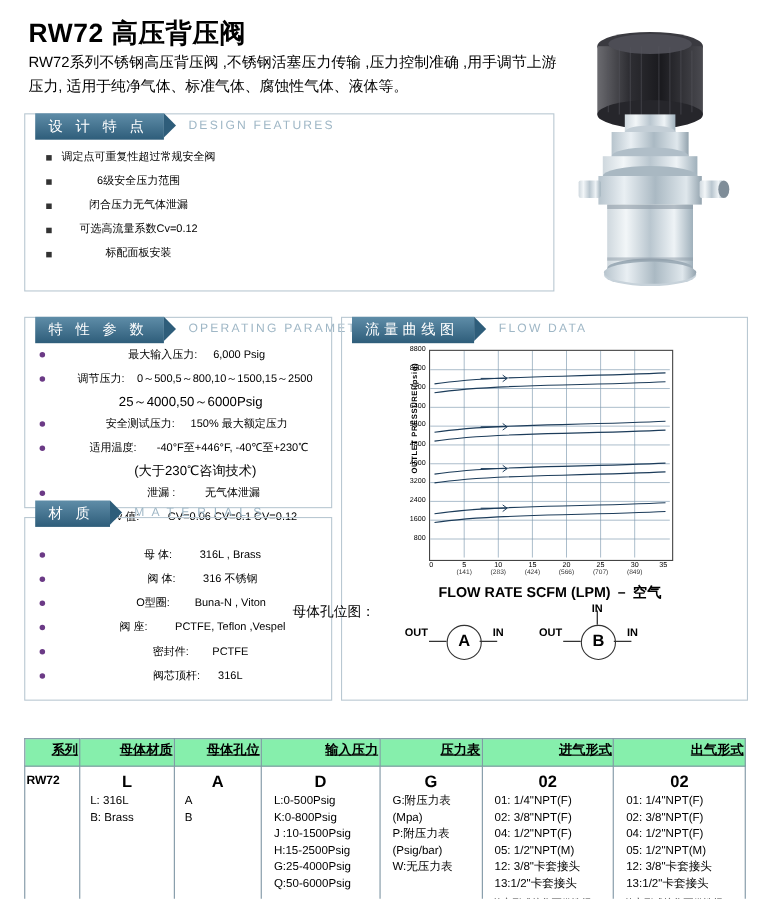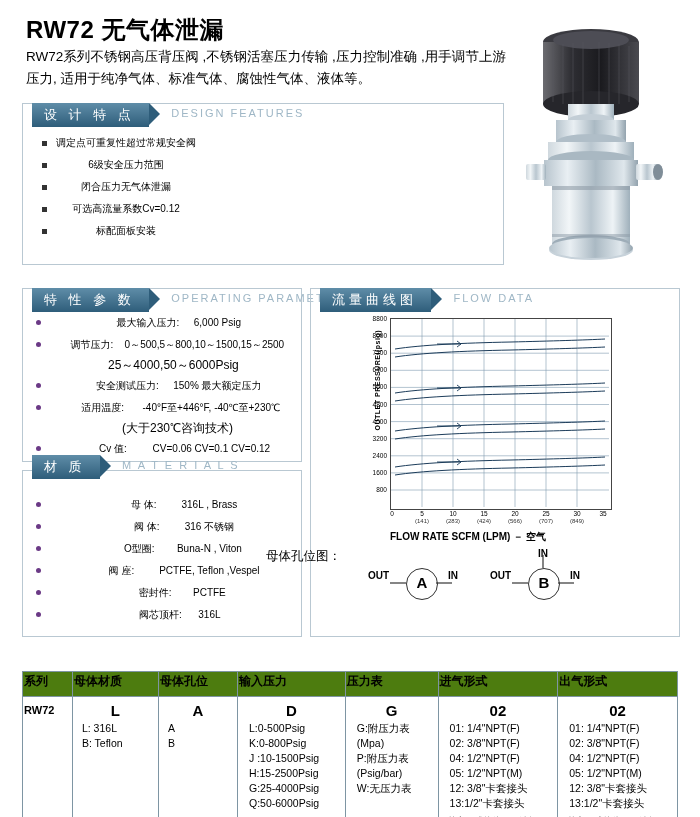--- a/index.html
+++ b/index.html
@@ -99,22 +99,22 @@
     letter-spacing:.5px;
   }
   .chart-box{
     position:absolute;left:0;top:0;width:100%;height:190px;
     border:1px solid #444;background:#fff;
   }
   .ylab{position:absolute;right:100%;margin-right:3px;font-size:6.5px;transform:translateY(-50%);}
   .xlab{position:absolute;top:192px;font-size:6.5px;transform:translateX(-50%);text-align:center;}
   .xlab2{position:absolute;top:200px;font-size:6px;transform:translateX(-50%);text-align:center;color:#333;}
   .chart-xtitle{
-    position:absolute;left:0;top:212px;width:220px;
-    font-size:10px;font-weight:bold;
+    position:absolute;left:0;top:212px;width:220px;text-align:center;
+    font-size:13px;font-weight:bold;
   }
 
   
   .port-cap{position:absolute;left:266px;top:548px;font-size:12.5px;}
   .port{position:absolute;width:30px;height:30px;border:1.6px solid #333;border-radius:50%;
         font-size:15px;font-weight:bold;text-align:center;line-height:28px;}
   .ptxt{position:absolute;font-size:10px;font-weight:bold;}
 
   
   .ord-head{
@@ -125,34 +125,34 @@
     letter-spacing:1px;
   }
   table.ord{
     position:absolute;left:22px;top:671px;width:656px;
     border-collapse:collapse;font-size:11px;
   }
   table.ord th,table.ord td{
     border:1px solid #7e95a3;vertical-align:top;
   }
   table.ord th{
-    background:#4d7c0f;font-size:12px;font-weight:bold;height:22px;text-align:left;
+    background:#86efac;font-size:12px;font-weight:bold;height:22px;text-align:right;text-decoration:underline;
   }
   .code{text-align:center;font-weight:bold;font-size:15px;padding-top:4px;}
   .cellbody{font-size:10.5px;line-height:15px;padding:2px 0 4px 10px;}
   .cellbody.c{padding-left:8px;}
   .ser{font-size:11px;font-weight:bold;padding-top:6px;}
   .note{font-size:9px;padding-left:8px;}
 </style>
 </head>
 <body>
 
 <div class="page">
 
-  <div class="title">RW72 无气体泄漏</div>
+  <div class="title">RW72 高压背压阀</div>
   <div class="intro">RW72系列不锈钢高压背压阀 ,不锈钢活塞压力传输 ,压力控制准确 ,用手调节上游压力, 适用于纯净气体、标准气体、腐蚀性气体、液体等。</div>
 
   <div class="photo">
     <svg width="190" height="265" viewBox="0 0 190 265">
       <defs>
         <linearGradient id="knob" x1="0" y1="0" x2="1" y2="0">
           <stop offset="0" stop-color="#6b6b70"></stop>
           <stop offset="0.3" stop-color="#2e2e33"></stop>
           <stop offset="0.6" stop-color="#1a1a1e"></stop>
           <stop offset="1" stop-color="#4a4a50"></stop>
@@ -245,20 +245,24 @@
     <li>
       <span style="display:inline-block;width:86px;">安全测试压力:</span>
       <span class="val">150% 最大额定压力</span>
     </li>
     <li>
       <span style="display:inline-block;width:74px;">适用温度:</span>
       <span class="val">-40°F至+446°F, -40℃至+230℃</span>
     </li>
     <div class="p-ind" style="padding-left:88px;">(大于230℃咨询技术)</div>
     <li>
+      <span style="display:inline-block;width:74px;">泄漏 :</span>
+      <span class="val">无气体泄漏</span>
+    </li>
+    <li>
       <span style="display:inline-block;width:74px;">Cv 值:</span>
       <span class="val">CV=0.06   CV=0.1   CV=0.12</span>
     </li>
   </ul>
 
   <div class="box-mat"></div>
   <div class="secbar" style="left:32px;top:455px;">
     <span class="cn">材   质</span>
     <span class="en">M A T E R I A L S</span>
   </div>
@@ -401,21 +405,21 @@
       <th style="width:120px;">出气形式</th>
     </tr>
     <tr>
       <td>
         <div class="ser">RW72</div>
       </td>
       <td>
         <div class="code">L</div>
         <div class="cellbody c">
           <div>L: 316L</div>
-          <div>B: Teflon</div>
+          <div>B: Brass</div>
         </div>
       </td>
       <td>
         <div class="code">A</div>
         <div class="cellbody c">
           <div>A</div>
           <div>B</div>
         </div>
       </td>
       <td>

